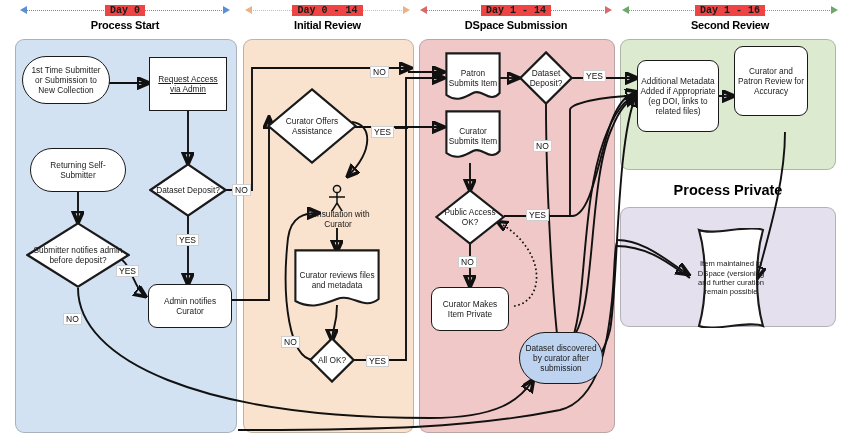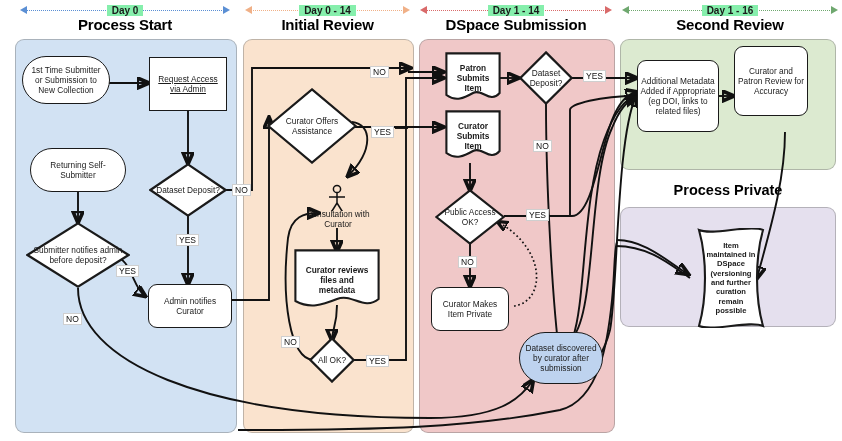--- a/index.html
+++ b/index.html
@@ -4,46 +4,46 @@
 <style>
   html,body{margin:0;padding:0;background:#fff;}
   body{width:842px;height:441px;position:relative;overflow:hidden;
        font-family:"Liberation Sans","DejaVu Sans",sans-serif;}
   #stage{position:absolute;left:0;top:0;width:842px;height:441px;}
 
   
   .phase-hdr{position:absolute;text-align:center;}
   .phase-range{font-size:10px;font-weight:bold;color:#1a1a1a;line-height:11px;
                position:relative;display:block;}
-  .phase-title{font-size:15px;font-weight:bold;color:#000;line-height:16px;
+  .phase-title{font-size:11px;font-weight:bold;color:#000;line-height:16px;
                display:block;margin-top:0px;letter-spacing:-0.2px;}
   .rangewrap{position:relative;height:13px;display:flex;align-items:center;justify-content:center;}
   .rangewrap .dline{position:absolute;left:4px;right:4px;top:6px;border-top:1.6px dotted currentColor;}
   .rangewrap .ar{position:absolute;top:1.5px;width:0;height:0;}
   .rangewrap .ar.l{left:0;border-top:4.5px solid transparent;border-bottom:4.5px solid transparent;border-right:7px solid currentColor;}
   .rangewrap .ar.r{right:0;border-top:4.5px solid transparent;border-bottom:4.5px solid transparent;border-left:7px solid currentColor;}
-  .rangewrap .lbl{position:relative;background:#86efac;padding:0 5px;z-index:2;color:#1a1a1a;}
+  .rangewrap .lbl{position:relative;background:#ef4444;padding:0 5px;z-index:2;color:#1a1a1a;font-family:Liberation Mono, monospace;}
 
   
   .panel{position:absolute;border-radius:9px;border:1px solid rgba(120,120,120,.45);
          box-sizing:border-box;}
   .panel-label{position:absolute;font-size:14.5px;font-weight:bold;color:#000;text-align:center;}
 
   
   .node{position:absolute;box-sizing:border-box;display:flex;align-items:center;
         justify-content:center;text-align:center;color:#1a1a1a;background:#fff;
         border:1.6px solid #1a1a1a;font-size:8.3px;line-height:10.2px;z-index:5;}
   .node.proc{border-radius:9px;padding:2px;}
   .node.proc-sq{border-radius:0;padding:2px;}
   .node.term{border-radius:999px;padding:2px 4px;}
   .node.oval-blue{border-radius:999px;background:#bed3ef;padding:2px 4px;}
   .node.dia{background:transparent;border:none;}
   .dia .dshape{position:absolute;left:0;top:0;width:100%;height:100%;}
   .dia .dtext{position:relative;z-index:2;padding:0 2px;}
-  .node.doc{border:none;background:transparent;padding:8px;font-weight:bold;}
+  .node.doc{border:none;background:transparent;padding:0;}
   .doc .dcsvg{position:absolute;left:0;top:0;width:100%;height:100%;}
   .doc .dctext{position:relative;z-index:2;padding:2px 3px;}
 
   
   .elabel{position:absolute;background:#fff;border:0.8px solid #cfcfcf;
           font-size:8.5px;line-height:10px;color:#111;padding:0px 2px;z-index:9;
           font-family:"Liberation Sans",sans-serif;}
 
   svg.wires{position:absolute;left:0;top:0;width:842px;height:441px;z-index:3;
             pointer-events:none;overflow:visible;}

